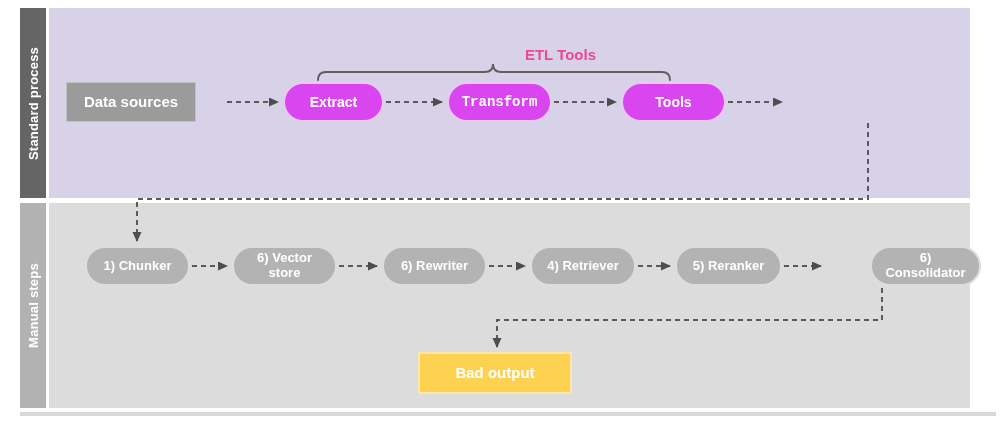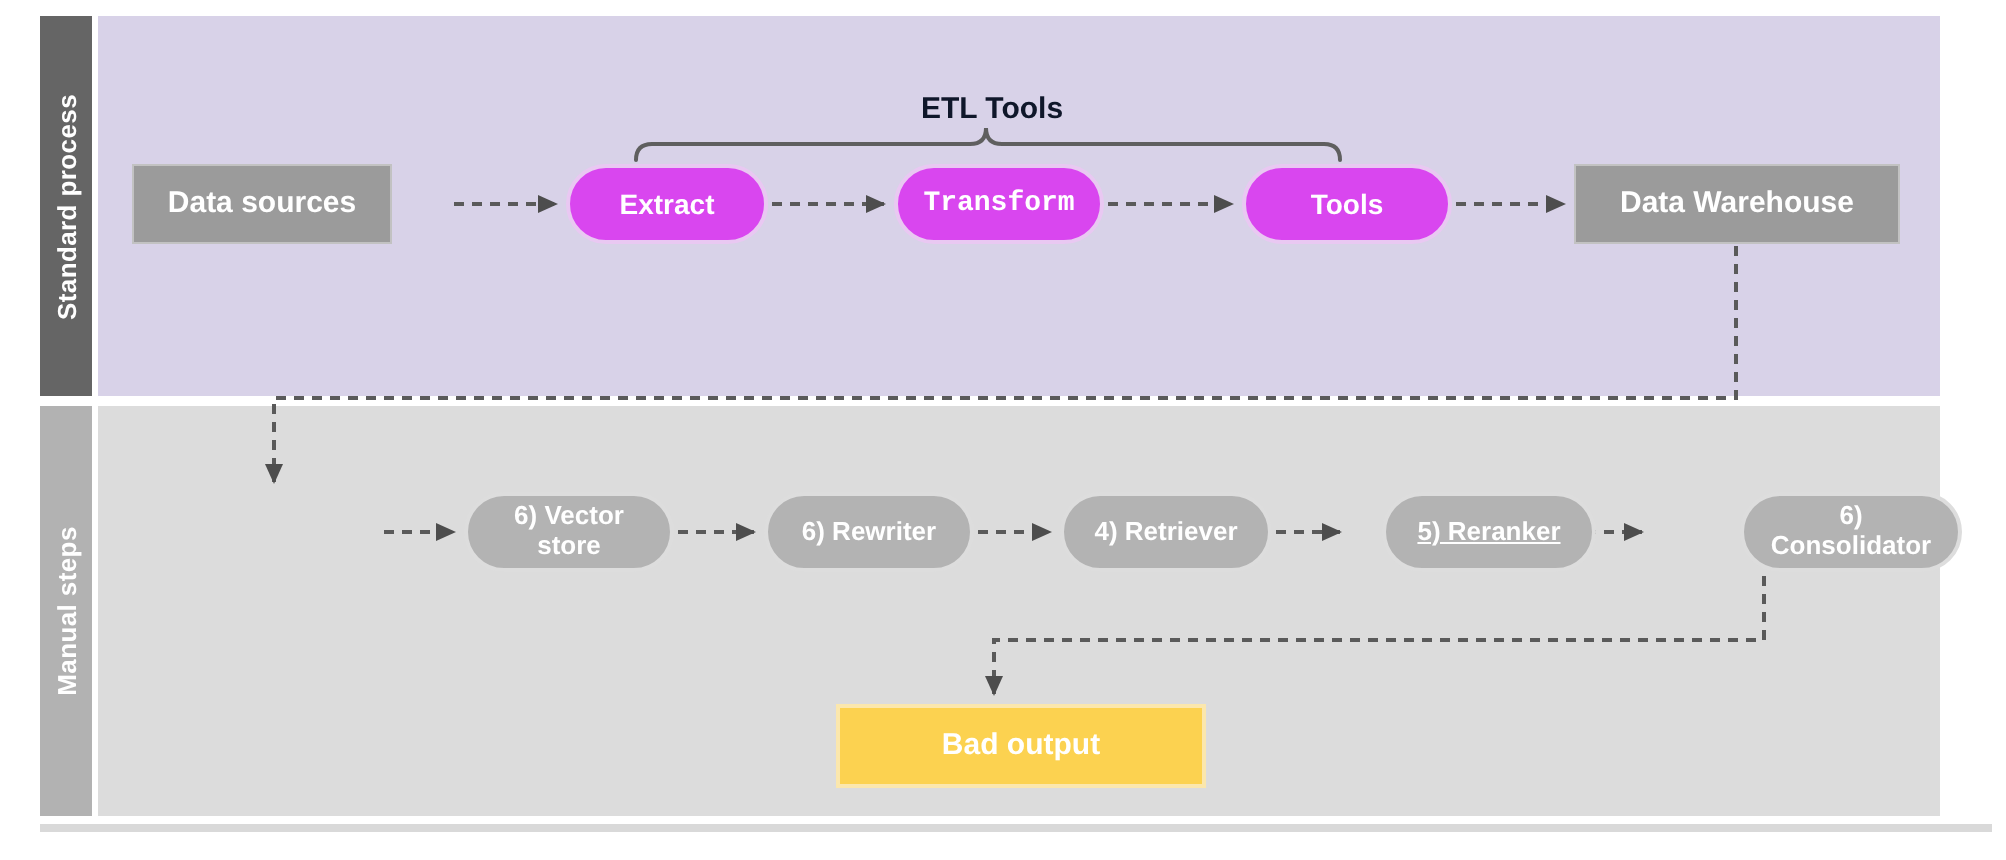--- a/index.html
+++ b/index.html
@@ -27,27 +27,27 @@
   #node-data-sources{left:66px;top:82px;width:130px;height:40px;}
   #node-extract{left:283px;top:82px;width:101px;height:40px;}
   #node-transform{left:447px;top:82px;width:105px;height:40px;font-family:Liberation Mono, monospace;}
   #node-load{left:621px;top:82px;width:105px;height:40px;}
   #node-warehouse{left:787px;top:82px;width:163px;height:40px;}
 
   #node-chunker{left:85px;top:246px;width:105px;height:40px;}
   #node-vector{left:232px;top:246px;width:105px;height:40px;}
   #node-rewriter{left:382px;top:246px;width:105px;height:40px;}
   #node-retriever{left:530px;top:246px;width:106px;height:40px;}
-  #node-reranker{left:691px;top:246px;width:107px;height:40px;text-decoration:underline;}
+  #node-reranker{left:675px;top:246px;width:107px;height:40px;}
   #node-consolidator{left:870px;top:246px;width:111px;height:40px;}
-  #node-bad-output{left:418px;top:352px;width:185px;height:42px;}
+  #node-bad-output{left:418px;top:352px;width:154px;height:42px;}
 
   
-  #bracket-label{position:absolute;left:396px;top:46px;width:200px;text-align:center;
-                 color:#0f172a;font-weight:bold;font-size:15px;}
+  #bracket-label{position:absolute;left:396px;top:46px;width:200px;text-align:right;
+                 color:#ec4899;font-weight:bold;font-size:15px;}
 
   #overlay{position:absolute;left:0;top:0;pointer-events:none;}
   .dash{stroke:#5a5a5a;stroke-width:2;fill:none;stroke-dasharray:5 4;}
   .brace{stroke:#5f5f5f;stroke-width:2;fill:none;stroke-linecap:round;}
 </style>
 </head>
 <body>
 
 <div id="canvas">
 
@@ -87,22 +87,22 @@
 
     <path class="dash" marker-end="url(#arrow)" d="M882 288 L882 320 L497 320 L497 347"></path>
   </svg>
 
   <div id="bracket-label">ETL Tools</div>
 
   <div class="node box" id="node-data-sources">Data sources</div>
   <div class="node pill-purple" id="node-extract">Extract</div>
   <div class="node pill-purple" id="node-transform">Transform</div>
   <div class="node pill-purple" id="node-load">Tools</div>
-  <div class="node box" id="node-warehouse">Data Warehouse</div>
 
+  <div class="node pill-gray" id="node-chunker">1) Chunker</div>
   <div class="node pill-gray" id="node-vector">6) Vector store</div>
   <div class="node pill-gray" id="node-rewriter">6) Rewriter</div>
   <div class="node pill-gray" id="node-retriever">4) Retriever</div>
   <div class="node pill-gray" id="node-reranker">5) Reranker</div>
   <div class="node pill-gray" id="node-consolidator">6) Consolidator</div>
 
   <div class="node bad" id="node-bad-output">Bad output</div>
 
 </div>
 

